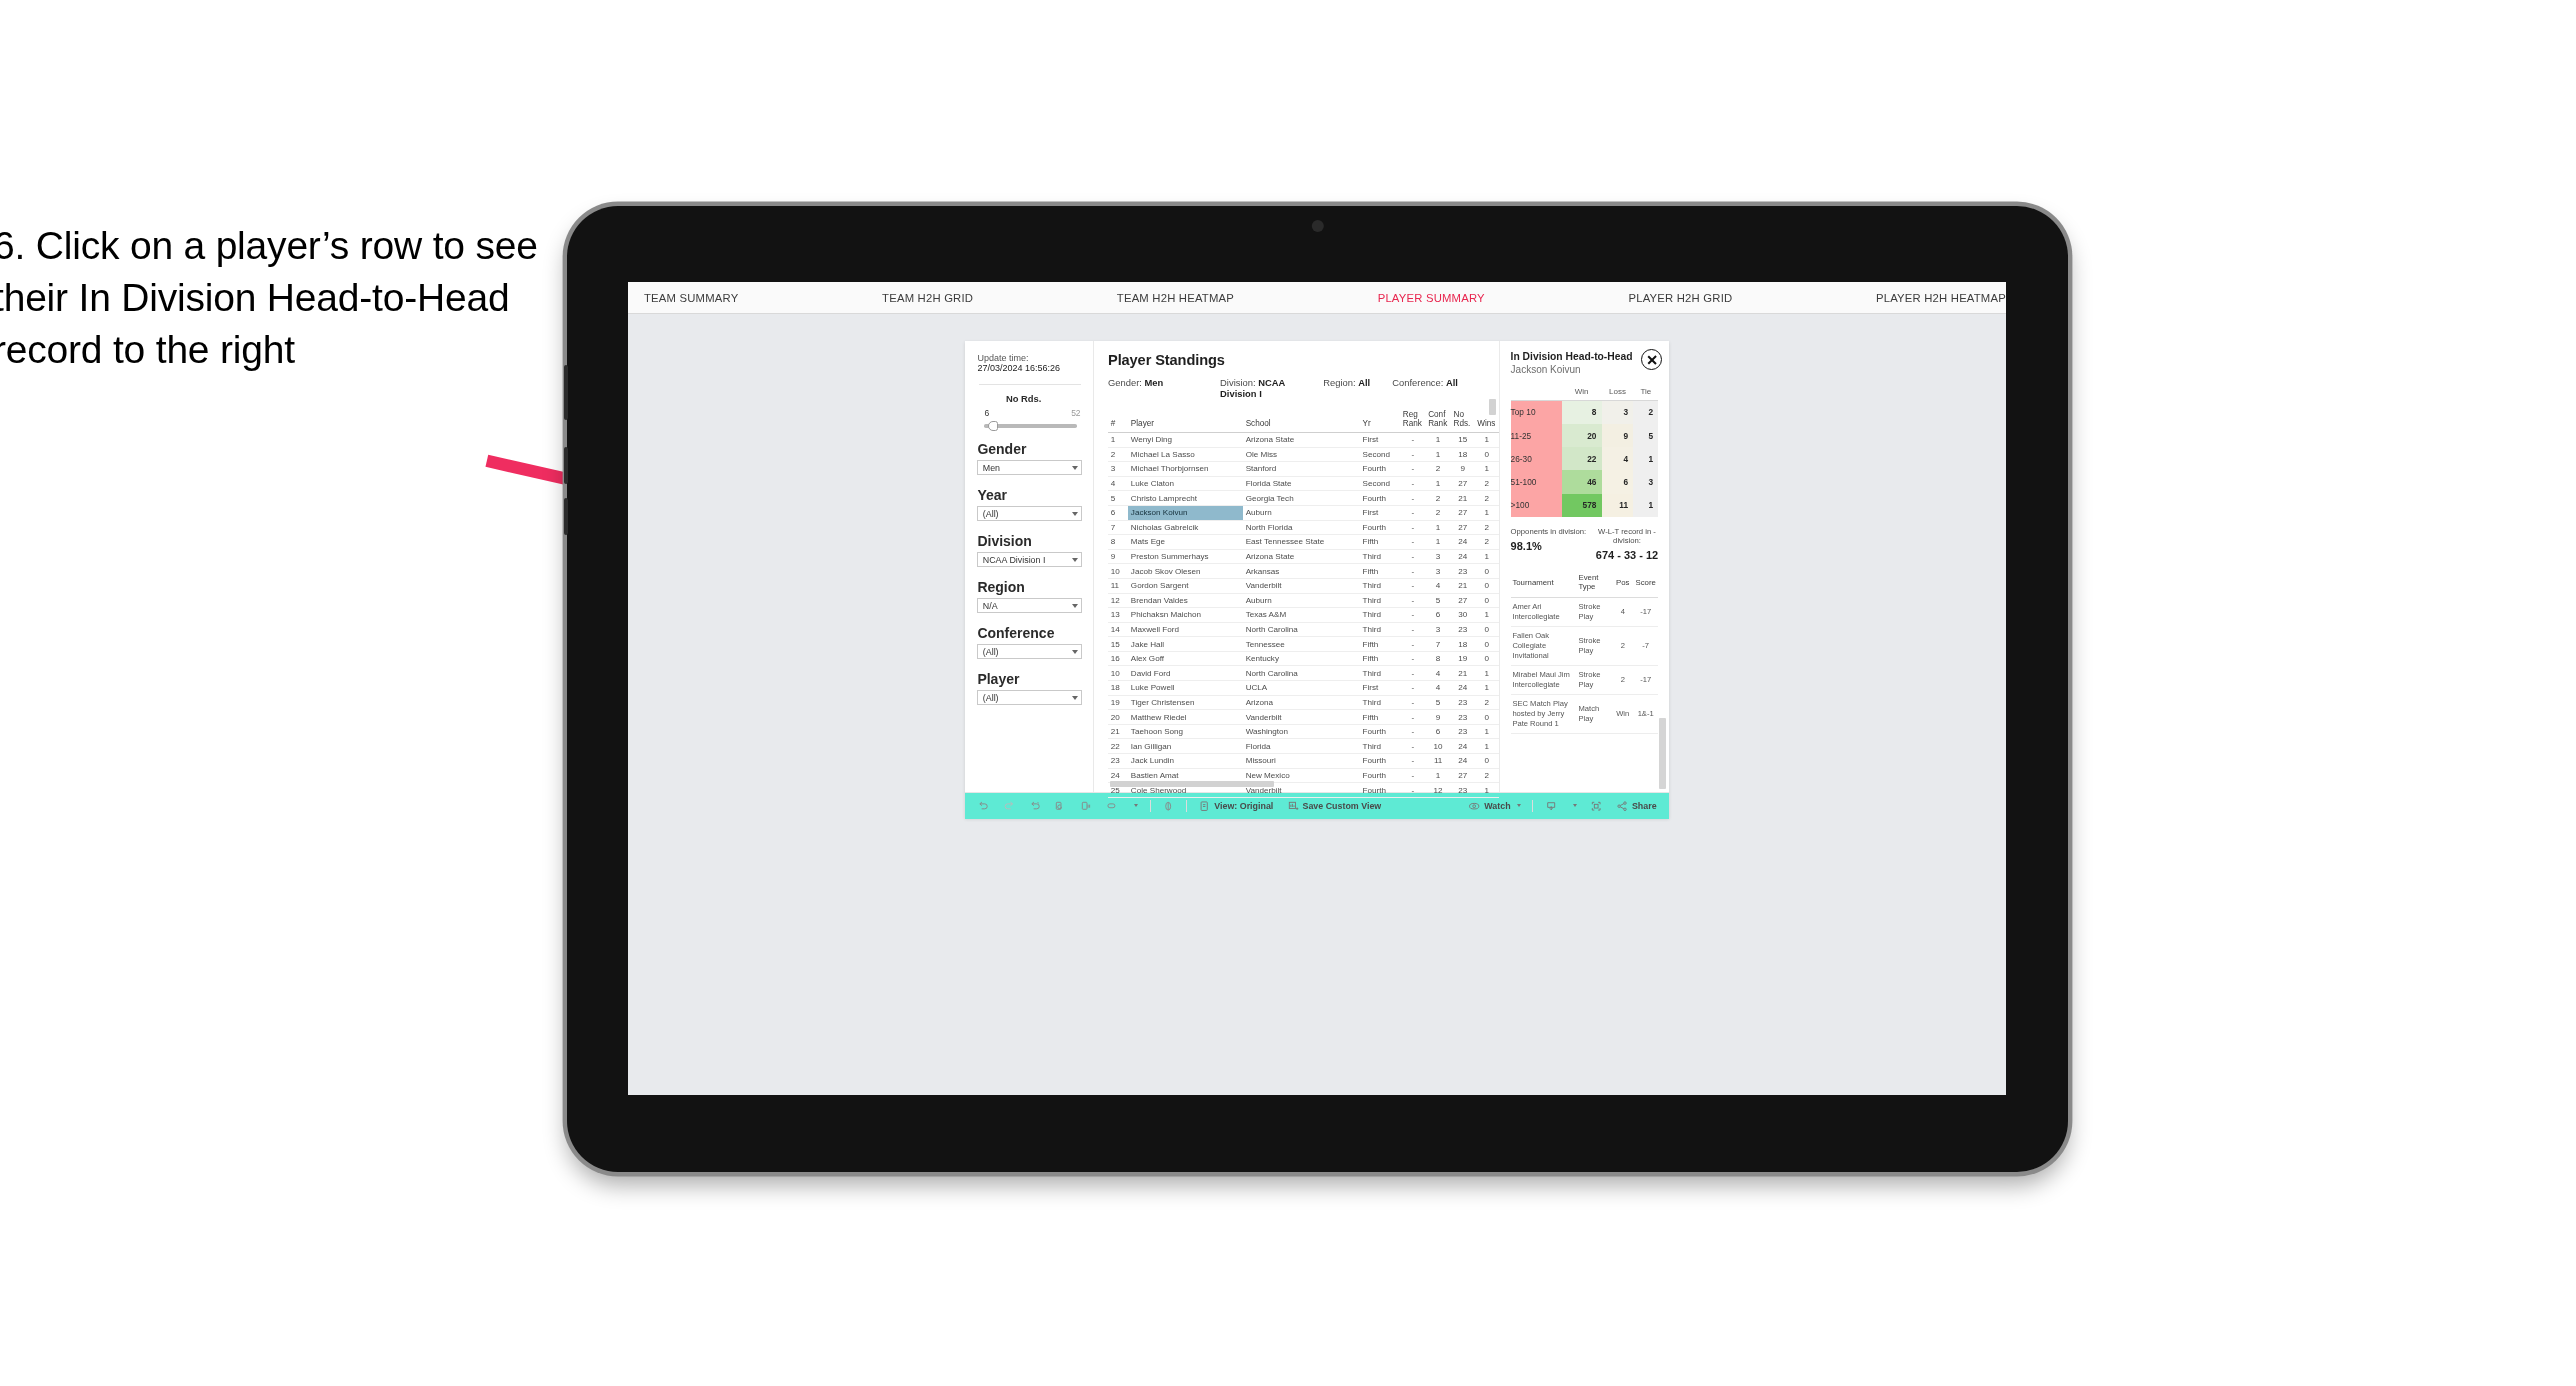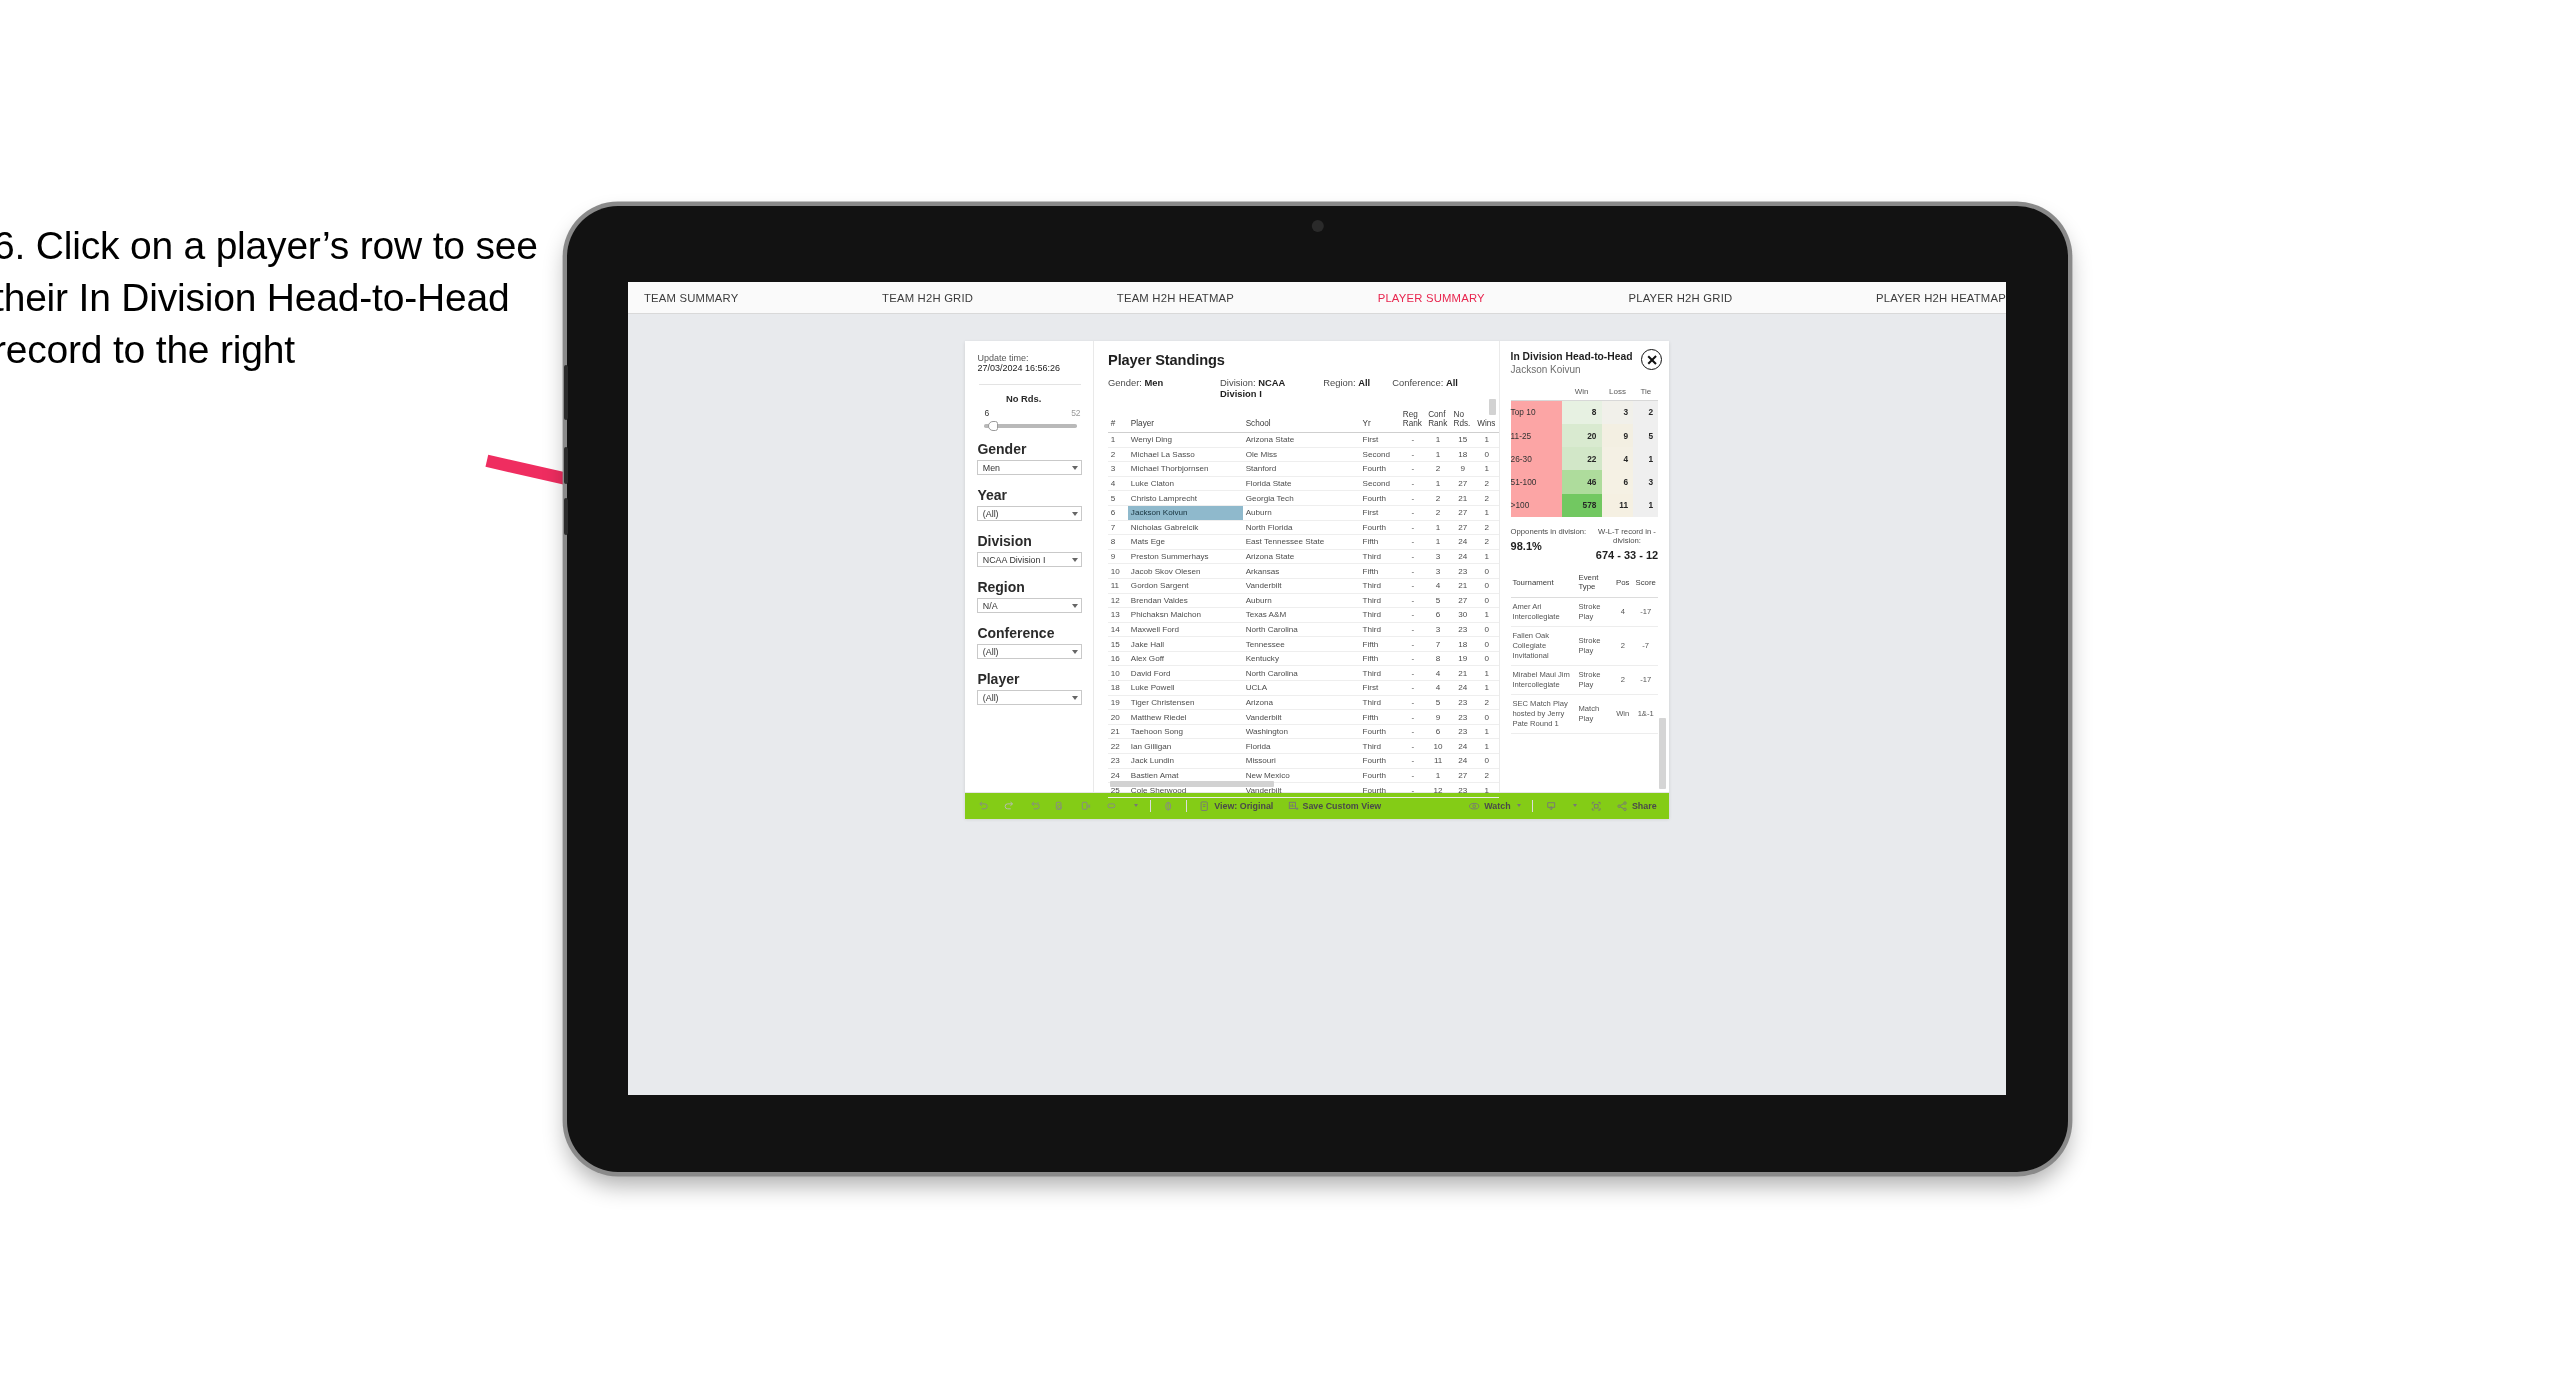--- a/index.html
+++ b/index.html
@@ -209,21 +209,21 @@
   .t-type { width: 44px; }
   .t-pos  { width: 23px; }
   .t-score{ width: 26.6px; }
   .tv-scroll {
     position:absolute; right:3.5px; bottom:3.5px; width:6.2px; height:71px;
     background:#d5d5d5; border-radius:0.9px;
   }
 
   
   .toolbar {
-    height: 26.6px; border-top:0.9px solid #e6e6e6; background:#84cc16;
+    height: 26.6px; border-top:0.9px solid #e6e6e6; background:#5eead4;
     display:flex; align-items:center; padding: 0 12.4px; gap: 0;
     font-size: 8.9px; color:#4a4a4a;
   }
   .tb-group { display:flex; align-items:center; gap: 13.3px; }
   .tb-item { display:flex; align-items:center; gap:3.5px; color:#4a4a4a; }
   .tb-div { width:0.9px; height:12.4px; background:#dcdcdc; margin: 0 11.5px; }
   .tb-icon { display:inline-block; width:12.4px; height:12.4px; color:#777; }
   .tb-caret { width:0;height:0;border-left:2.7px solid transparent;border-right:2.7px solid transparent;border-top:3.5px solid #777; margin-left:2.7px;}
   .tb-spacer { flex:1; }
 </style>

